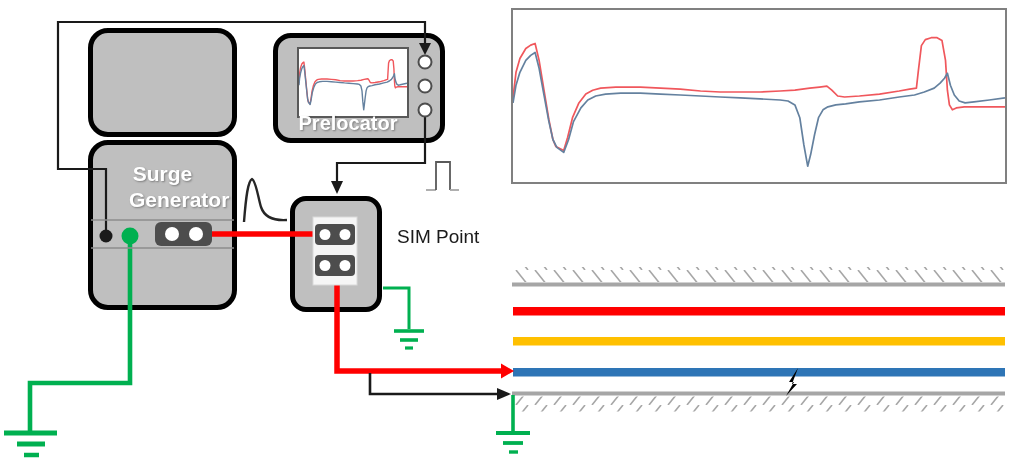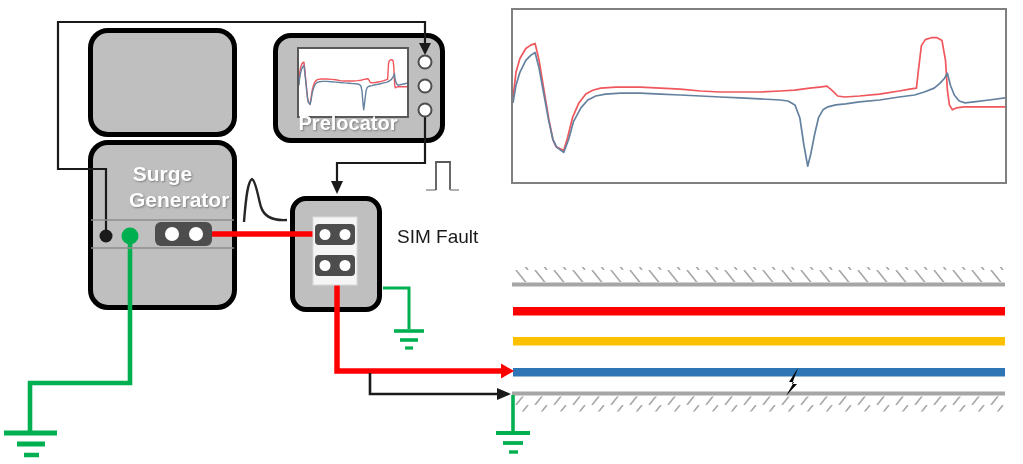--- a/index.html
+++ b/index.html
@@ -52,21 +52,21 @@
       <svg width="108" height="67" viewBox="0 0 108 67">
           <polyline points="0.0,34.2 0.6,24.3 1.5,18.9 2.8,15.0 3.9,13.7 4.9,13.1 5.7,19.6 6.8,31.2 7.9,42.7 8.7,50.5 9.4,53.1 11.1,54.7 12.0,49.6 13.1,41.9 14.5,36.2 16.0,32.8 17.5,31.2 19.2,30.4 22.6,30.0 28.0,30.0 32.4,30.4 36.7,30.8 41.1,31.6 45.5,32.0 49.9,32.0 54.2,32.0 58.6,31.6 61.9,31.2 65.1,30.4 67.3,30.0 68.9,29.7 70.0,31.2 71.3,33.5 72.8,33.9 76.0,33.5 80.5,32.8 84.8,31.6 87.0,30.8 88.6,30.4 89.0,23.5 89.6,13.9 90.5,11.5 91.8,10.8 93.1,10.8 94.2,11.9 94.9,19.6 95.4,31.2 95.8,37.0 96.4,38.9 97.3,38.1 99.0,37.7 102.3,37.7 108.0,37.7" fill="none" stroke="#F0575C" stroke-width="1.4" stroke-linejoin="round"></polyline>
           <polyline points="0.0,36.2 0.6,29.3 1.5,24.3 2.8,19.6 3.9,17.7 4.9,16.5 5.7,22.7 6.8,33.1 7.9,43.5 8.7,50.5 9.6,53.5 11.1,55.5 12.2,50.5 13.3,43.5 14.9,38.1 16.4,35.0 18.1,33.5 20.3,32.8 23.7,32.4 28.0,32.4 32.4,32.8 36.7,33.1 41.1,33.5 45.5,33.9 49.9,34.2 54.2,34.6 58.6,35.0 60.4,35.4 61.9,37.0 63.0,41.9 63.8,52.4 64.7,60.8 65.3,56.2 66.2,48.5 67.1,41.9 68.0,38.9 69.1,37.7 70.8,37.0 73.0,36.6 76.0,35.8 80.5,35.0 84.8,33.9 88.1,33.1 90.3,32.0 92.4,30.4 93.7,28.5 94.7,26.6 95.4,24.7 96.0,29.3 96.9,33.1 98.0,35.4 99.3,36.2 101.2,35.8 104.5,35.0 108.0,34.2" fill="none" stroke="#64819F" stroke-width="1.4" stroke-linejoin="round"></polyline>
         </svg>
     </div>
     <div class="box-label" id="prelocator-label">Prelocator</div>
   </div>
 
   <div class="box" id="sim-box"></div>
 
-  <div class="plain-label" id="sim-label">SIM Fault</div>
+  <div class="plain-label" id="sim-label">SIM Point</div>
 
 
   <div id="chart-panel">
     <svg width="492" height="172" viewBox="0 0 492 172">
         <polyline points="0.0,87.9 3.0,62.3 6.9,48.5 12.8,38.5 17.7,35.1 22.1,33.5 26.1,50.4 31.0,80.2 35.9,109.7 39.9,129.5 42.8,136.4 50.7,140.4 54.6,127.5 59.5,107.7 65.9,92.9 72.8,84.1 79.7,80.2 87.6,78.1 102.8,77.1 127.4,77.1 147.6,78.1 167.3,79.1 187.5,81.0 207.1,82.0 227.3,82.0 247.0,82.0 267.2,81.0 281.9,80.2 296.7,78.1 306.5,77.1 313.9,76.2 318.8,80.2 324.7,86.0 331.6,87.0 346.4,86.0 366.5,84.1 386.2,81.0 396.6,79.1 403.4,78.1 405.4,60.4 408.4,35.6 412.3,29.6 418.2,27.7 424.1,27.7 429.0,30.6 432.5,50.4 434.4,80.2 436.4,94.9 439.4,99.8 443.3,97.9 451.2,96.8 465.9,96.8 492.0,96.8" fill="none" stroke="#F0575C" stroke-width="1.7" stroke-linejoin="round"></polyline>
         <polyline points="0.0,92.9 3.0,75.2 6.9,62.3 12.8,50.4 17.7,45.4 22.1,42.5 26.1,58.3 31.0,85.0 35.9,111.6 39.9,129.5 43.8,137.4 50.7,142.4 55.6,129.5 60.5,111.6 67.9,97.9 74.8,90.0 82.7,86.0 92.5,84.1 107.7,83.1 127.4,83.1 147.6,84.1 167.3,85.0 187.5,86.0 207.1,87.0 227.3,87.9 247.0,88.9 267.2,90.0 275.0,91.0 281.9,94.9 286.8,107.7 290.8,134.5 294.7,156.2 297.7,144.3 301.6,124.5 305.5,107.7 310.0,99.8 314.9,96.8 322.8,94.9 332.6,93.9 346.4,91.8 366.5,90.0 386.2,87.0 401.5,85.0 411.3,82.0 421.2,78.1 427.1,73.1 431.5,68.3 434.4,63.3 437.4,75.2 441.3,85.0 446.2,91.0 452.1,92.9 461.0,91.8 476.3,90.0 492.0,87.9" fill="none" stroke="#64819F" stroke-width="1.7" stroke-linejoin="round"></polyline>
       </svg>
   </div>
 
   <svg id="overlay" viewBox="0 0 1023 464">

